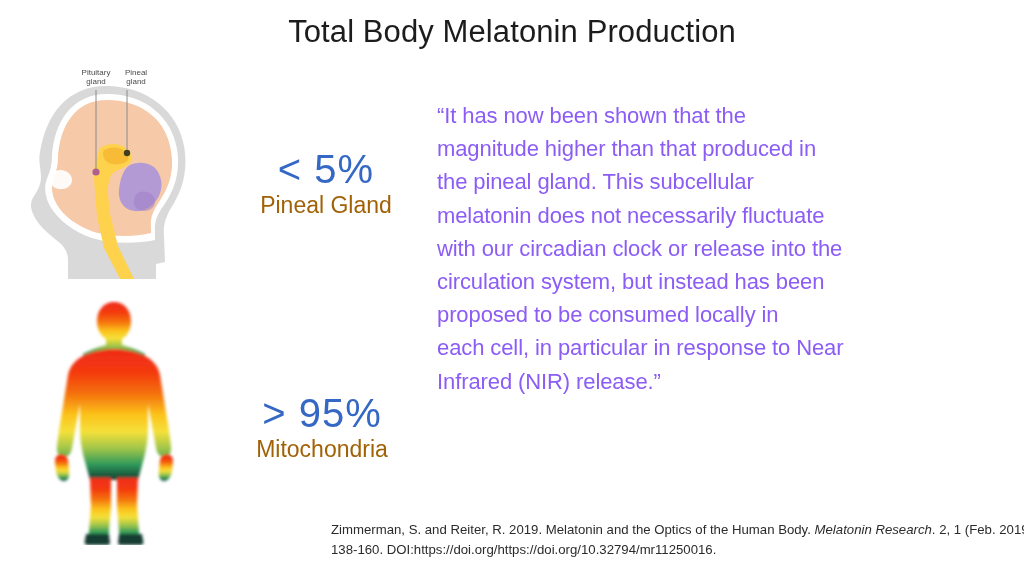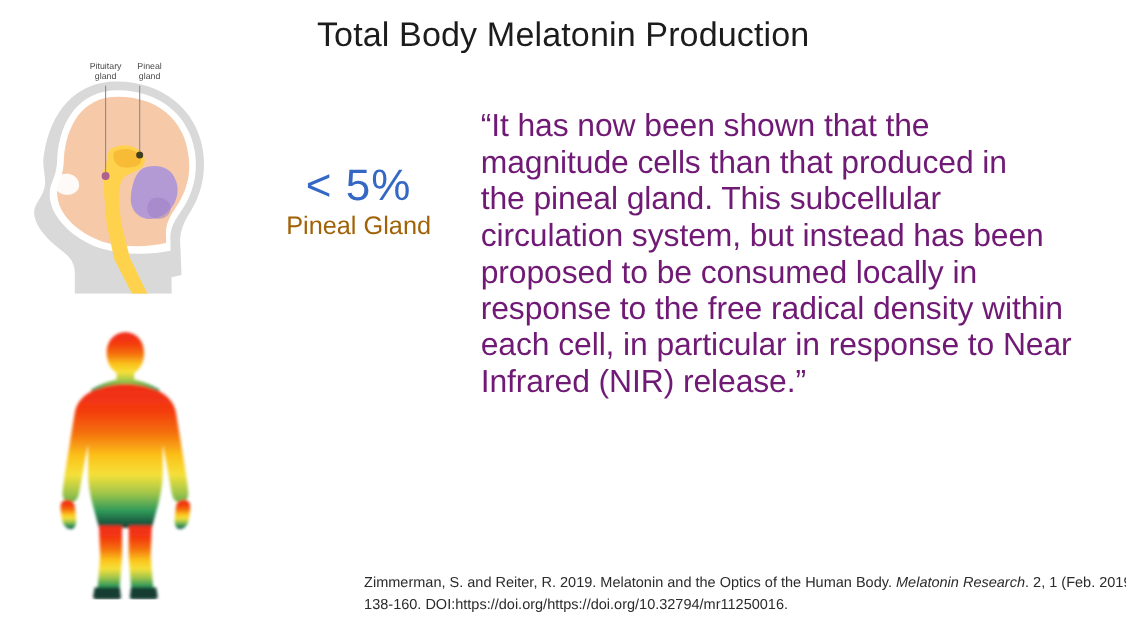--- a/index.html
+++ b/index.html
@@ -31,21 +31,21 @@
     font-weight: 400;
     color: #1c1c1c;
     letter-spacing: 0.1px;
   }
 
   
   .figure-block { position: absolute; }
 
   #head-figure {
     left: 8px;
-    top: 52px;
+    top: 64px;
     width: 210px;
     height: 215px;
   }
   #head-figure svg { display: block; }
 
   #body-figure {
     left: 14px;
     top: 300px;
     width: 200px;
     height: 265px;
@@ -72,23 +72,23 @@
   }
   #stat-pineal { left: 228px; top: 148px; width: 196px; }
   #stat-mito   { left: 216px; top: 392px; width: 212px; }
 
   
   #quote {
     position: absolute;
     left: 437px;
     top: 99px;
     width: 546px;
-    font-size: 29px;
+    font-size: 22px;
     line-height: 33.2px;
-    color: #701a75;
+    color: #8b5cf6;
     font-weight: 400;
     letter-spacing: -0.1px;
   }
   #quote .qline { display: block; white-space: nowrap; }
 
   
   #citation {
     position: absolute;
     left: 331px;
     top: 520px;
@@ -218,28 +218,33 @@
       </g>
     </svg>
 
   </div>
 
   <div class="stat" id="stat-pineal">
     <div class="stat-value">&lt; 5%</div>
     <div class="stat-label">Pineal Gland</div>
   </div>
 
+  <div class="stat" id="stat-mito">
+    <div class="stat-value">&gt; 95%</div>
+    <div class="stat-label">Mitochondria</div>
+  </div>
 
   <div id="quote">
     <span class="qline">“It has now been shown that the</span>
-    <span class="qline">magnitude cells than that produced in</span>
+    <span class="qline">magnitude higher than that produced in</span>
     <span class="qline">the pineal gland. This subcellular</span>
+    <span class="qline">melatonin does not necessarily fluctuate</span>
+    <span class="qline">with our circadian clock or release into the</span>
     <span class="qline">circulation system, but instead has been</span>
     <span class="qline">proposed to be consumed locally in</span>
-    <span class="qline">response to the free radical density within</span>
     <span class="qline">each cell, in particular in response to Near</span>
     <span class="qline">Infrared (NIR) release.”</span>
   </div>
 
   <div id="citation">
     <span>Zimmerman, S. and Reiter, R. 2019. Melatonin and the Optics of the Human Body. </span><i>Melatonin Research</i><span>. 2, 1 (Feb. 2019), 138-160. DOI:https://doi.org/https://doi.org/10.32794/mr11250016.</span>
   </div>
 
 </div>
 

